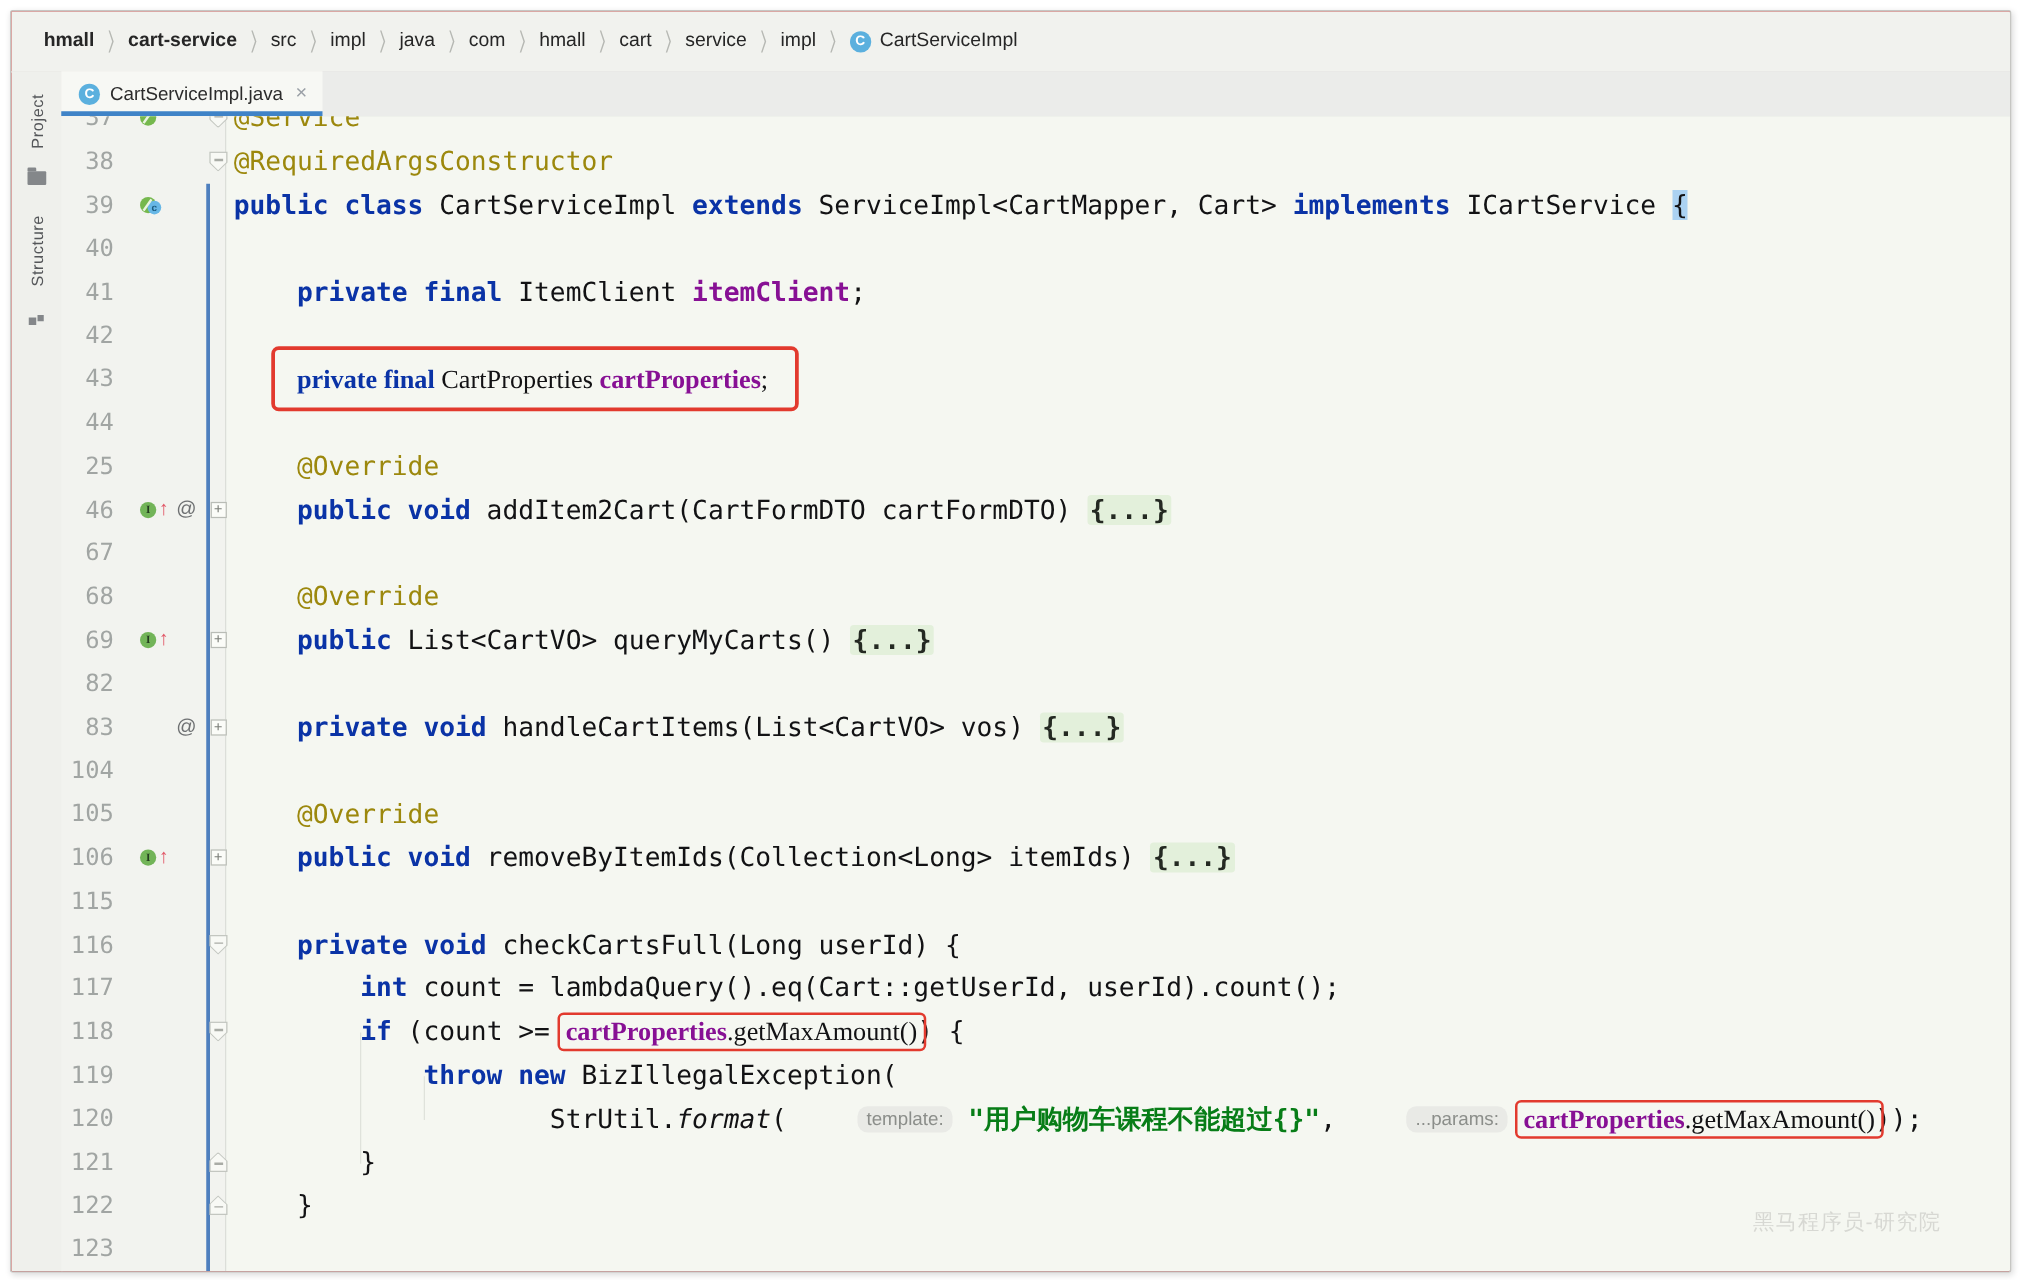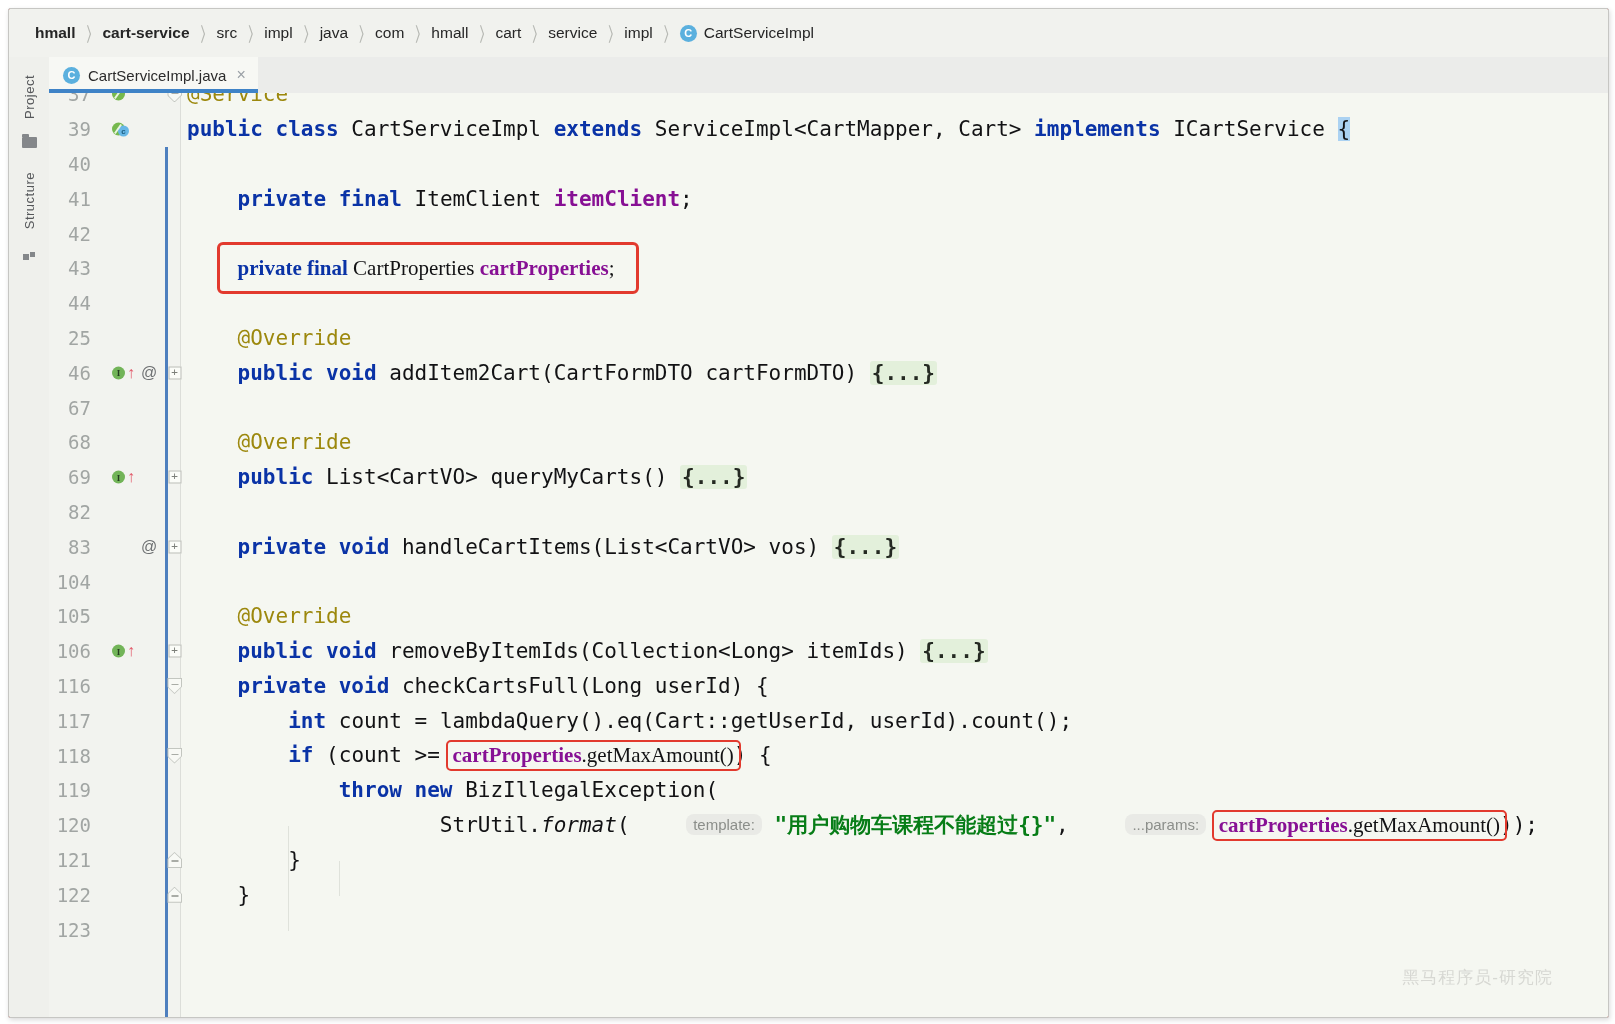--- a/index.html
+++ b/index.html
@@ -185,36 +185,38 @@
       <span class="tab-close">×</span>
     </div>
   </div>
 
   <div class="editor" id="editor">
     <div class="gutter-bg"></div>
     <div class="gutter-sep"></div>
     <div class="vcs-line" id="vcsline" style="top: 53.6px; bottom: 0px;"></div>
     <div class="rows" id="rows">
         <div class="row"><div class="g-num">37</div><div class="g-icons"><div class="g-ic" style="left: 13px;"><span class="icon-bean"></span></div></div><div class="g-fold"><div class="fold-m"><div class="fold-pent down"><div class="p-out"></div><div class="p-in"></div><div class="p-dash"></div></div></div></div><div class="code"><span class="ann">@Service</span></div></div>
+        <div class="row"><div class="g-num">38</div><div class="g-icons"></div><div class="g-fold"><div class="fold-m"><div class="fold-pent down"><div class="p-out"></div><div class="p-in"></div><div class="p-dash"></div></div></div></div><div class="code"><span class="ann">@RequiredArgsConstructor</span></div></div>
         <div class="row"><div class="g-num">39</div><div class="g-icons"><div class="g-ic" style="left: 13px;"><span class="icon-bean"><span class="icon-classc">c</span></span></div></div><div class="g-fold"></div><div class="code"><span class="kw">public class</span><span class="pl"> CartServiceImpl </span><span class="kw">extends</span><span class="pl"> ServiceImpl&lt;CartMapper, Cart&gt; </span><span class="kw">implements</span><span class="pl"> ICartService </span><span class="pl brace-hl">{</span></div></div>
         <div class="row"><div class="g-num">40</div><div class="g-icons"></div><div class="g-fold"></div><div class="code"></div></div>
         <div class="row"><div class="g-num">41</div><div class="g-icons"></div><div class="g-fold"></div><div class="code"><span class="pl">    </span><span class="kw">private final</span><span class="pl"> ItemClient </span><span class="fld">itemClient</span><span class="pl">;</span></div></div>
         <div class="row"><div class="g-num">42</div><div class="g-icons"></div><div class="g-fold"></div><div class="code"></div></div>
         <div class="row"><div class="g-num">43</div><div class="g-icons"></div><div class="g-fold"></div><div class="code"><span class="pl">    </span><span class="codebox tall"><span class="kw">private final</span><span class="pl"> CartProperties </span><span class="fld">cartProperties</span><span class="pl">;</span></span></div></div>
         <div class="row"><div class="g-num">44</div><div class="g-icons"></div><div class="g-fold"></div><div class="code"></div></div>
         <div class="row"><div class="g-num">25</div><div class="g-icons"></div><div class="g-fold"></div><div class="code"><span class="pl">    </span><span class="ann">@Override</span></div></div>
         <div class="row"><div class="g-num">46</div><div class="g-icons"><div class="g-ic" style="left: 13px;"><span class="icon-impl">I</span></div><div class="g-ic" style="left: 28px;"><span class="icon-up">↑</span></div><div class="g-ic" style="left: 42px;"><span class="icon-at">@</span></div></div><div class="g-fold"><div class="fold-m"><div class="fold-plus">+</div></div></div><div class="code"><span class="pl">    </span><span class="kw">public void</span><span class="pl"> addItem2Cart(CartFormDTO cartFormDTO) </span><span class="fold-badge">{...}</span></div></div>
         <div class="row"><div class="g-num">67</div><div class="g-icons"></div><div class="g-fold"></div><div class="code"></div></div>
         <div class="row"><div class="g-num">68</div><div class="g-icons"></div><div class="g-fold"></div><div class="code"><span class="pl">    </span><span class="ann">@Override</span></div></div>
         <div class="row"><div class="g-num">69</div><div class="g-icons"><div class="g-ic" style="left: 13px;"><span class="icon-impl">I</span></div><div class="g-ic" style="left: 28px;"><span class="icon-up">↑</span></div></div><div class="g-fold"><div class="fold-m"><div class="fold-plus">+</div></div></div><div class="code"><span class="pl">    </span><span class="kw">public</span><span class="pl"> List&lt;CartVO&gt; queryMyCarts() </span><span class="fold-badge">{...}</span></div></div>
         <div class="row"><div class="g-num">82</div><div class="g-icons"></div><div class="g-fold"></div><div class="code"></div></div>
         <div class="row"><div class="g-num">83</div><div class="g-icons"><div class="g-ic" style="left: 42px;"><span class="icon-at">@</span></div></div><div class="g-fold"><div class="fold-m"><div class="fold-plus">+</div></div></div><div class="code"><span class="pl">    </span><span class="kw">private void</span><span class="pl"> handleCartItems(List&lt;CartVO&gt; vos) </span><span class="fold-badge">{...}</span></div></div>
         <div class="row"><div class="g-num">104</div><div class="g-icons"></div><div class="g-fold"></div><div class="code"></div></div>
         <div class="row"><div class="g-num">105</div><div class="g-icons"></div><div class="g-fold"></div><div class="code"><span class="pl">    </span><span class="ann">@Override</span></div></div>
         <div class="row"><div class="g-num">106</div><div class="g-icons"><div class="g-ic" style="left: 13px;"><span class="icon-impl">I</span></div><div class="g-ic" style="left: 28px;"><span class="icon-up">↑</span></div></div><div class="g-fold"><div class="fold-m"><div class="fold-plus">+</div></div></div><div class="code"><span class="pl">    </span><span class="kw">public void</span><span class="pl"> removeByItemIds(Collection&lt;Long&gt; itemIds) </span><span class="fold-badge">{...}</span></div></div>
+        <div class="row"><div class="g-num">115</div><div class="g-icons"></div><div class="g-fold"></div><div class="code"></div></div>
         <div class="row"><div class="g-num">116</div><div class="g-icons"></div><div class="g-fold"><div class="fold-m"><div class="fold-pent down"><div class="p-out"></div><div class="p-in"></div><div class="p-dash"></div></div></div></div><div class="code"><span class="pl">    </span><span class="kw">private void</span><span class="pl"> checkCartsFull(Long userId) {</span></div></div>
         <div class="row"><div class="g-num">117</div><div class="g-icons"></div><div class="g-fold"></div><div class="code"><span class="pl">        </span><span class="kw">int</span><span class="pl"> count = lambdaQuery().eq(Cart::getUserId, userId).count();</span></div></div>
         <div class="row"><div class="g-num">118</div><div class="g-icons"></div><div class="g-fold"><div class="fold-m"><div class="fold-pent down"><div class="p-out"></div><div class="p-in"></div><div class="p-dash"></div></div></div></div><div class="code"><span class="pl">        </span><span class="kw">if</span><span class="pl"> (count &gt;= </span><span class="codebox"><span class="fld">cartProperties</span><span class="pl">.getMaxAmount()</span></span><span class="pl">) {</span></div></div>
         <div class="row"><div class="g-num">119</div><div class="g-icons"></div><div class="g-fold"></div><div class="code"><span class="pl">            </span><span class="kw">throw new</span><span class="pl"> BizIllegalException(</span></div></div>
         <div class="row"><div class="g-num">120</div><div class="g-icons"></div><div class="g-fold"></div><div class="code"><span class="pl">                    StrUtil.</span><span class="it">format</span><span class="pl">( </span><span class="chip">template:</span><span class="pl"> </span><span class="str">"用户购物车课程不能超过{}"</span><span class="pl">, </span><span class="chip">...params:</span><span class="pl"> </span><span class="codebox"><span class="fld">cartProperties</span><span class="pl">.getMaxAmount()</span></span><span class="pl">));</span></div></div>
         <div class="row"><div class="g-num">121</div><div class="g-icons"></div><div class="g-fold"><div class="fold-m"><div class="fold-pent up"><div class="p-out"></div><div class="p-in"></div><div class="p-dash"></div></div></div></div><div class="code"><span class="pl">        }</span></div></div>
         <div class="row"><div class="g-num">122</div><div class="g-icons"></div><div class="g-fold"><div class="fold-m"><div class="fold-pent up"><div class="p-out"></div><div class="p-in"></div><div class="p-dash"></div></div></div></div><div class="code"><span class="pl">    }</span></div></div>
         <div class="row"><div class="g-num">123</div><div class="g-icons"></div><div class="g-fold"></div><div class="code"></div></div>
       </div>
   <div class="iguide" style="left: 239px; top: 733.4px; height: 104.4px;"></div>

